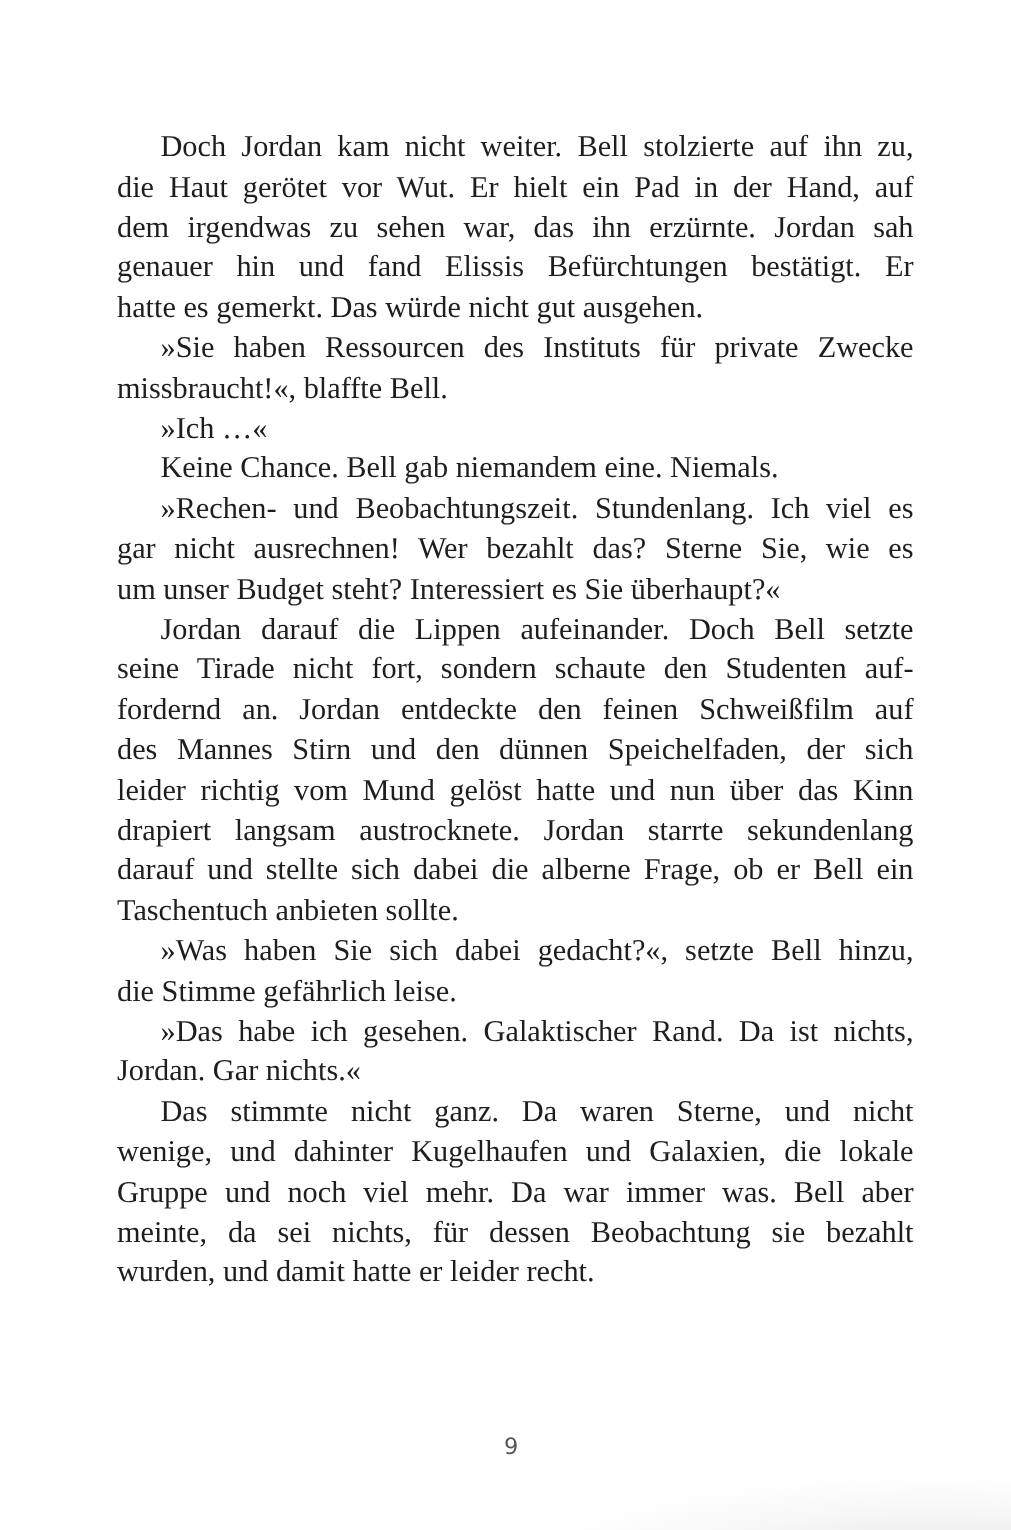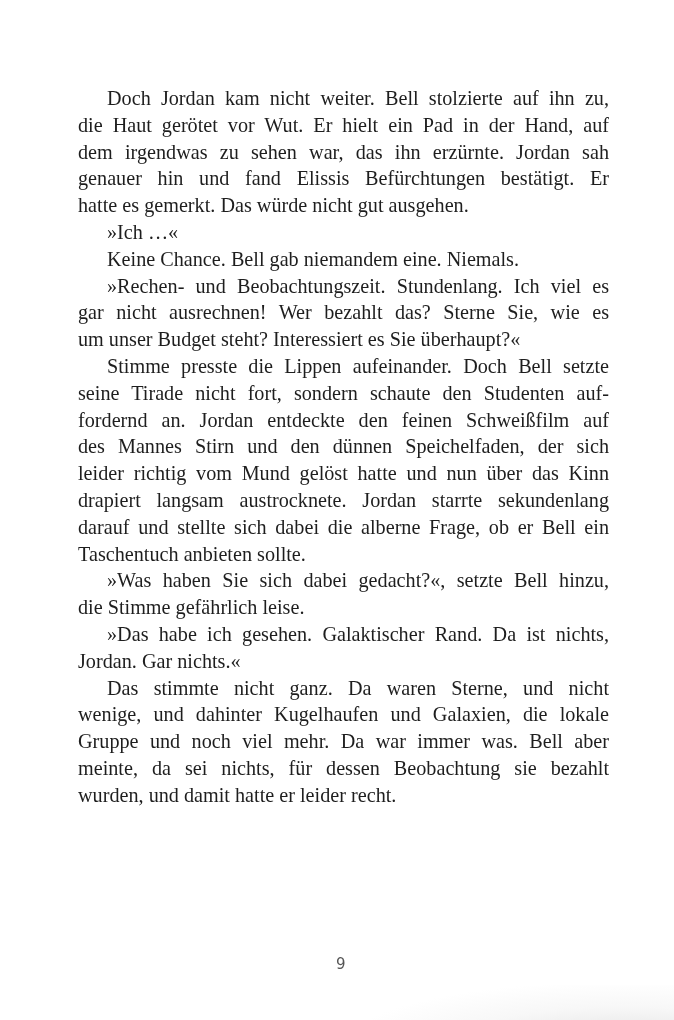--- a/index.html
+++ b/index.html
@@ -76,37 +76,41 @@
   <div class="text-block">
 
     <p class="para">
       <span class="line first">Doch Jordan kam nicht weiter. Bell stolzierte auf ihn zu,</span>
       <span class="line cont">die Haut gerötet vor Wut. Er hielt ein Pad in der Hand, auf</span>
       <span class="line cont">dem irgendwas zu sehen war, das ihn erzürnte. Jordan sah</span>
       <span class="line cont">genauer hin und fand Elissis Befürchtungen bestätigt. Er</span>
       <span class="line cont last">hatte es gemerkt. Das würde nicht gut ausgehen.</span>
     </p>
 
+    <p class="para">
+      <span class="line first">»Sie haben Ressourcen des Instituts für private Zwecke</span>
+      <span class="line cont last">missbraucht!«, blaffte Bell.</span>
+    </p>
 
     <p class="para">
       <span class="line first last">»Ich …«</span>
     </p>
 
     <p class="para">
       <span class="line first last">Keine Chance. Bell gab niemandem eine. Niemals.</span>
     </p>
 
     <p class="para">
       <span class="line first">»Rechen- und Beobachtungszeit. Stundenlang. Ich viel es</span>
       <span class="line cont">gar nicht ausrechnen! Wer bezahlt das? Sterne Sie, wie es</span>
       <span class="line cont last">um unser Budget steht? Interessiert es Sie überhaupt?«</span>
     </p>
 
     <p class="para">
-      <span class="line first">Stimme presste die Lippen aufeinander. Doch Bell setzte</span>
+      <span class="line first">Jordan darauf die Lippen aufeinander. Doch Bell setzte</span>
       <span class="line cont">seine Tirade nicht fort, sondern schaute den Studenten auf-</span>
       <span class="line cont">fordernd an. Jordan entdeckte den feinen Schweißfilm auf</span>
       <span class="line cont">des Mannes Stirn und den dünnen Speichelfaden, der sich</span>
       <span class="line cont">leider richtig vom Mund gelöst hatte und nun über das Kinn</span>
       <span class="line cont">drapiert langsam austrocknete. Jordan starrte sekundenlang</span>
       <span class="line cont">darauf und stellte sich dabei die alberne Frage, ob er Bell ein</span>
       <span class="line cont last">Taschentuch anbieten sollte.</span>
     </p>
 
     <p class="para">

